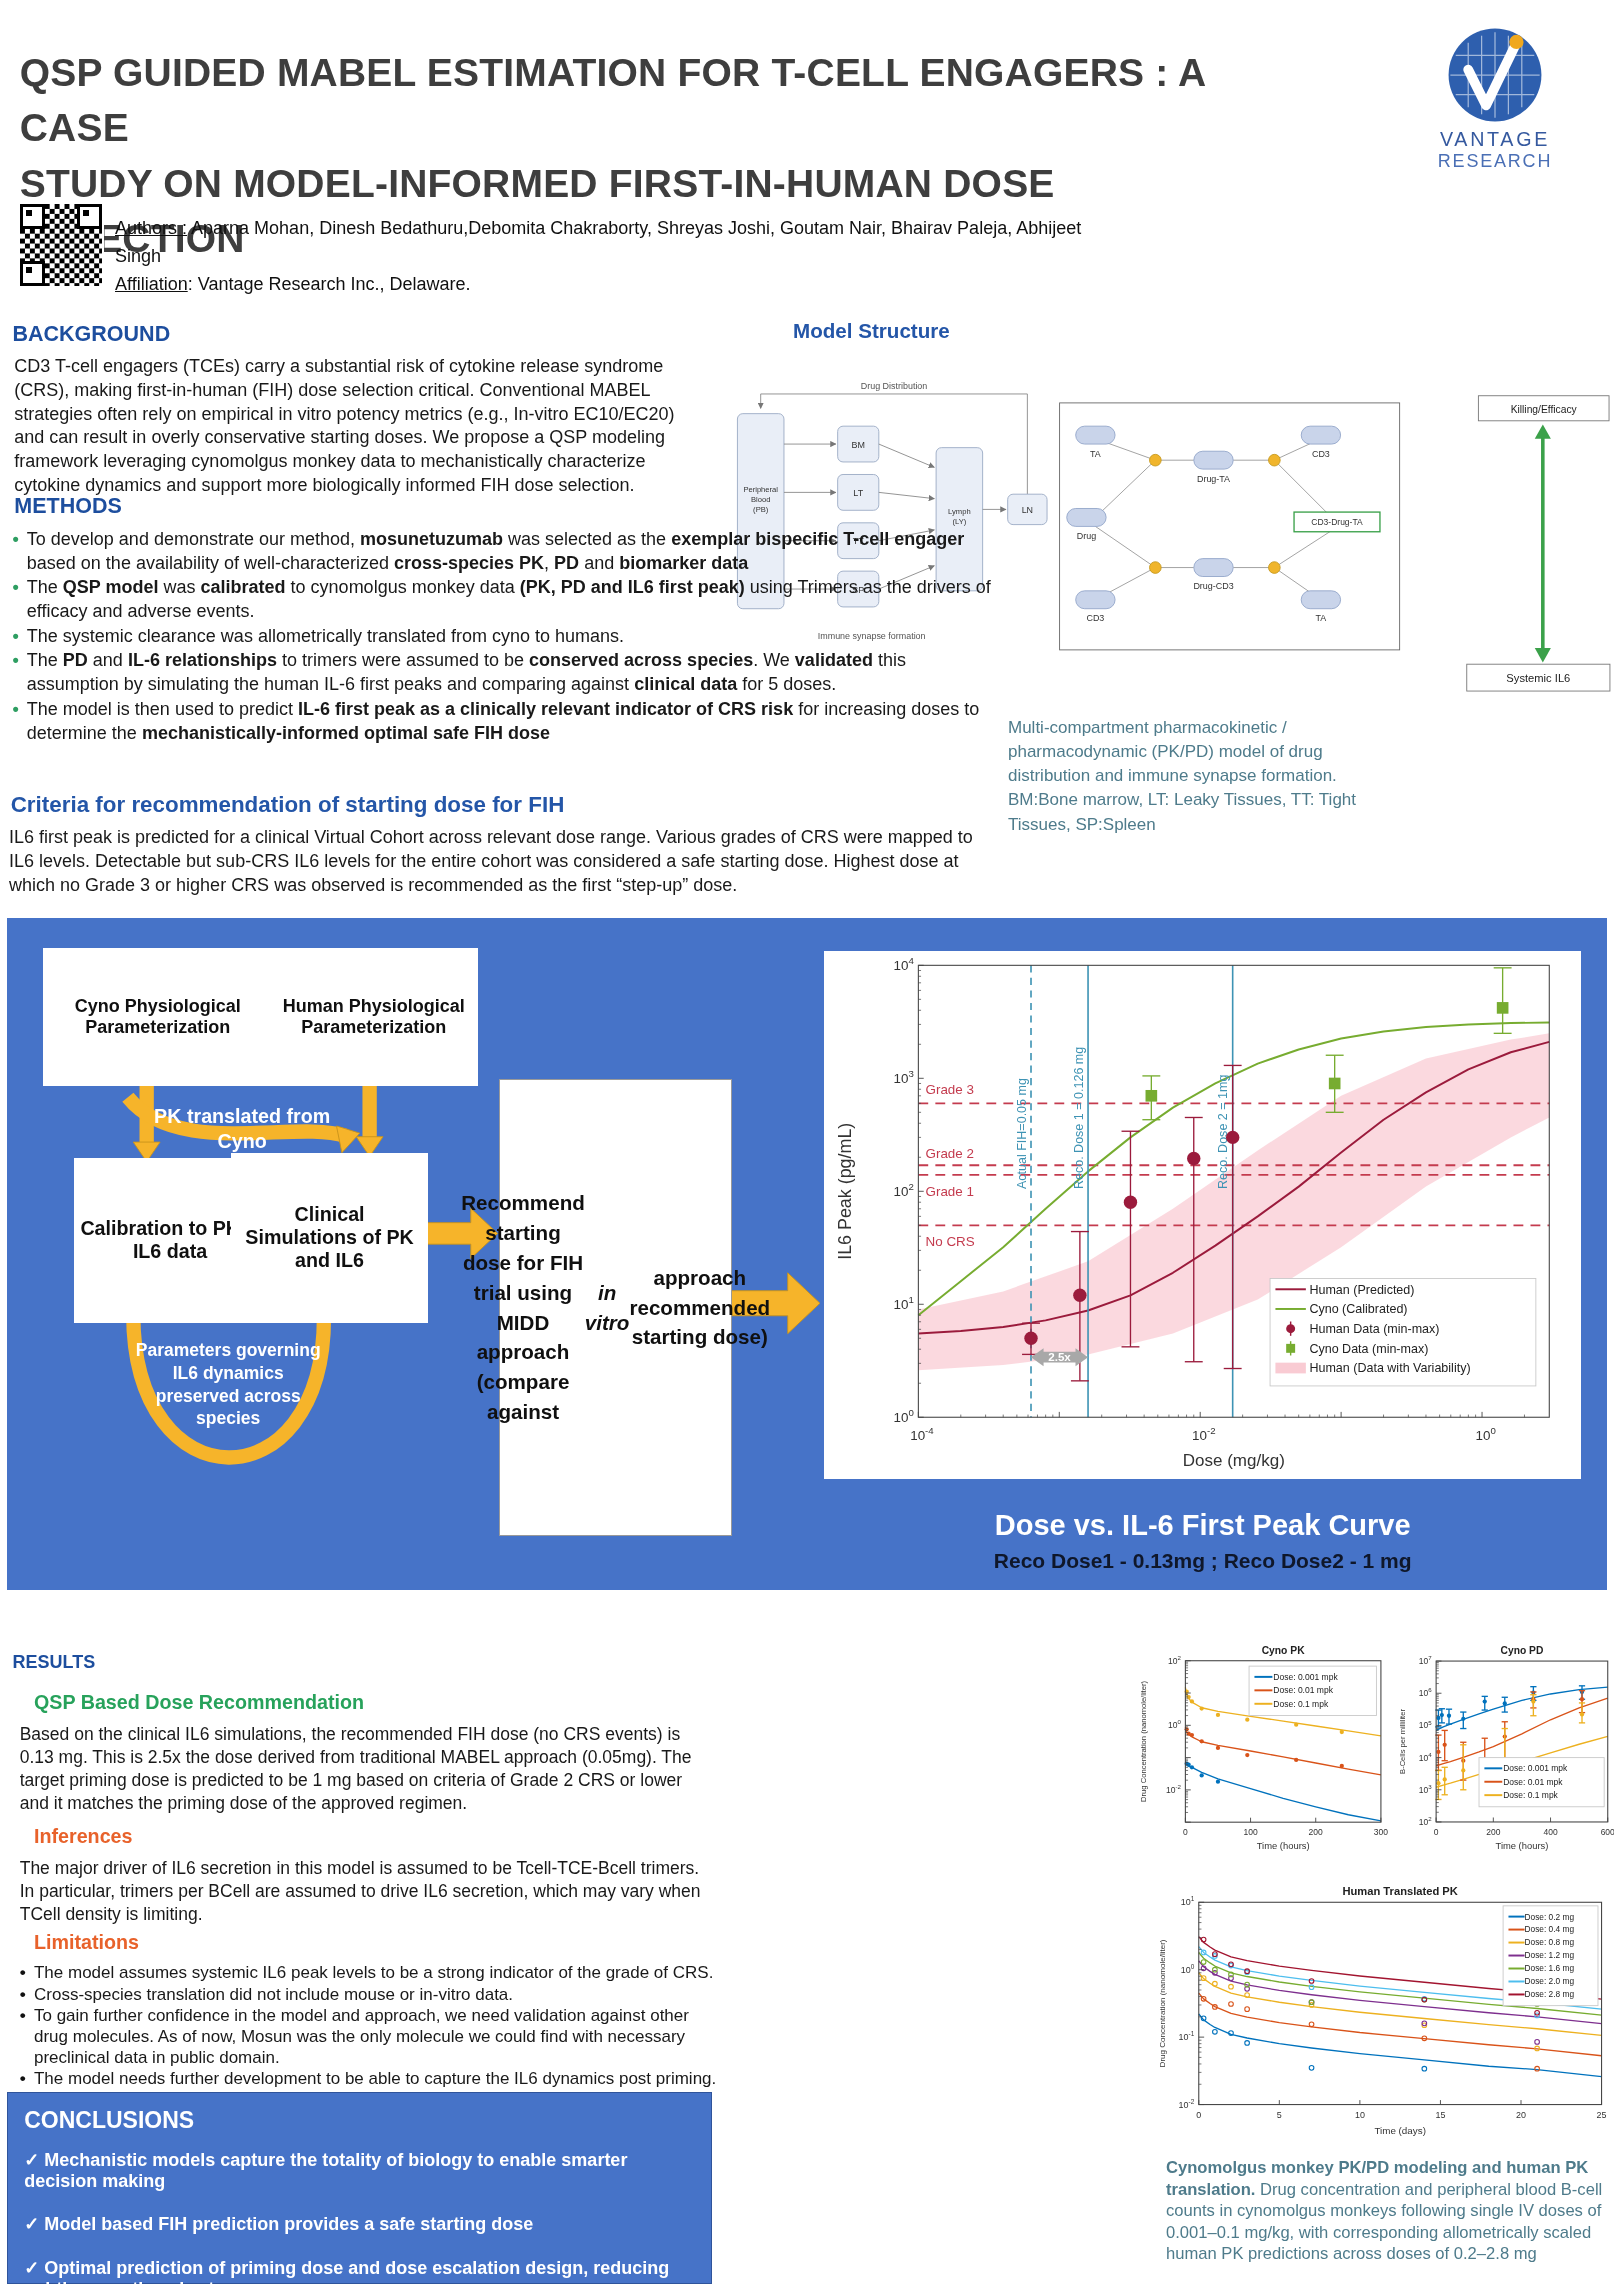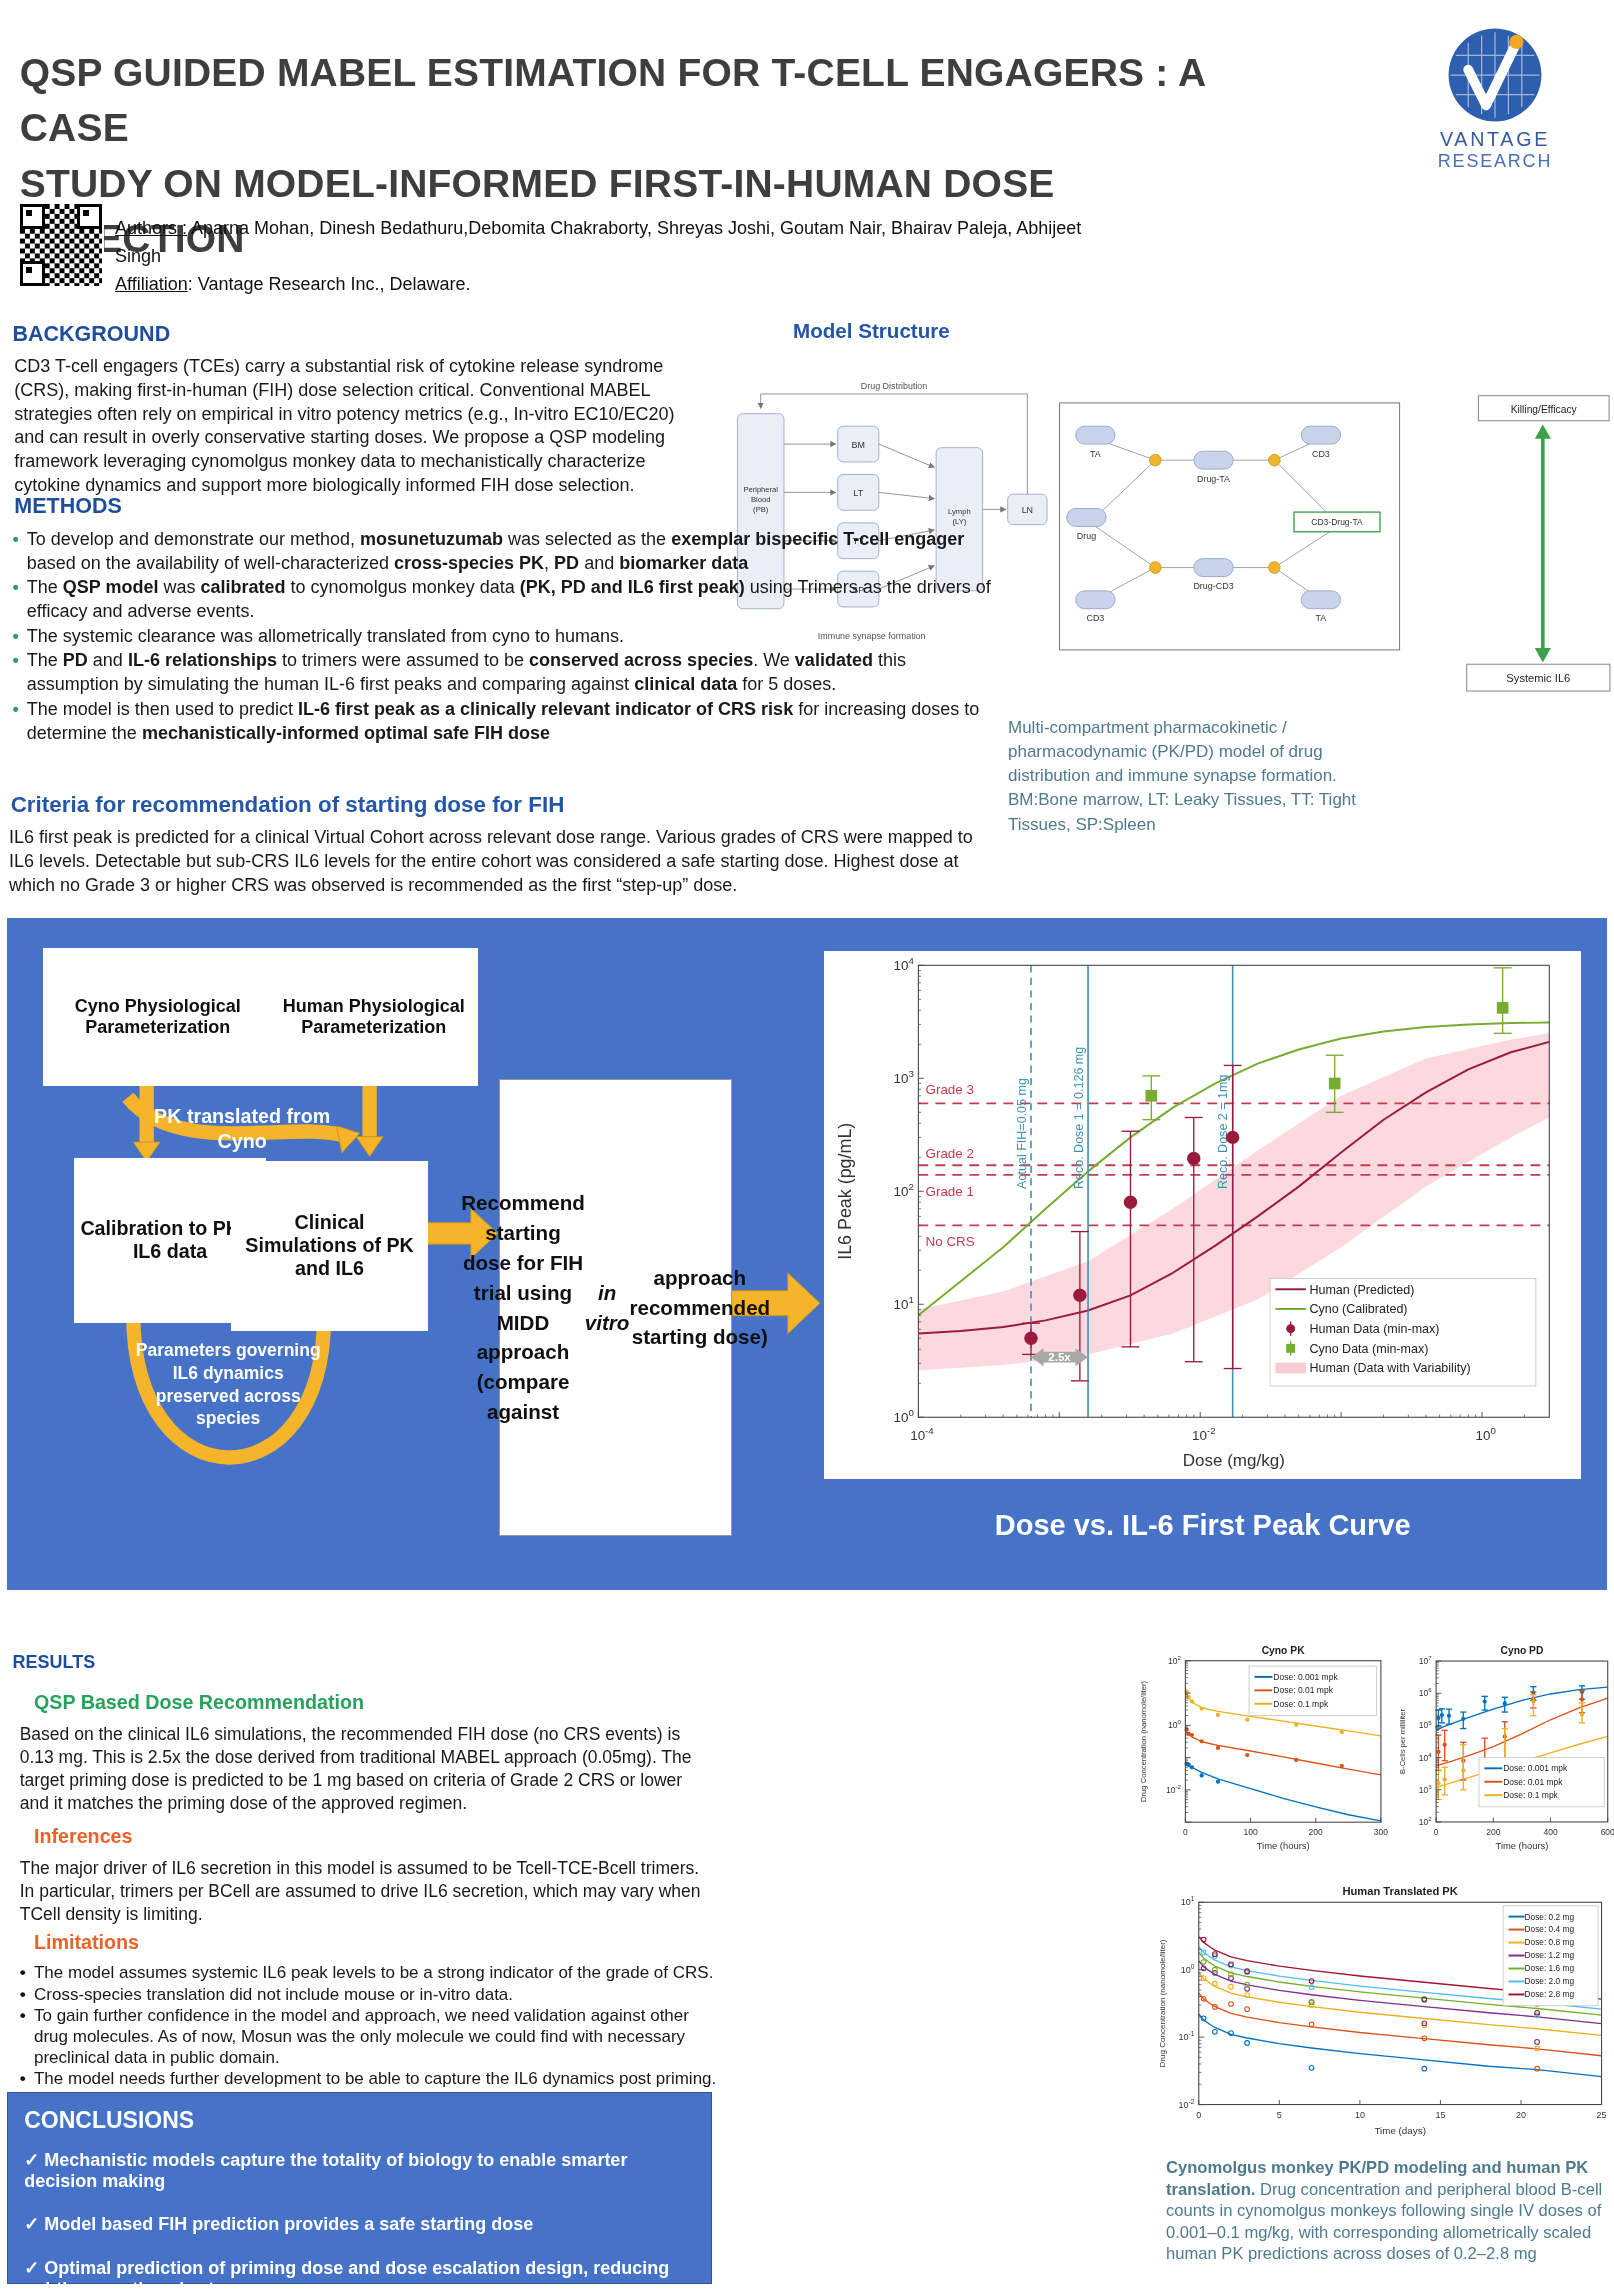--- a/index.html
+++ b/index.html
@@ -189,21 +189,21 @@
         <polygon points="339,450 369,450 354,428"></polygon>
         <polygon points="462,340 518,340 518,324 548,352 518,380 518,364 462,364"></polygon>
         <polygon points="792,416 872,416 872,396 908,430 872,464 872,444 792,444"></polygon>
       </g>
     </svg>
 
     <div class="abs fbox" style="left:262px;top:30px;width:202px;height:131px;font-size:18px;padding:3.6px;">Human Physiological Parameterization</div>
     <div class="abs fbox" style="left:36px;top:30px;width:222px;height:131px;font-size:18px;padding:3.6px;">Cyno Physiological Parameterization</div>
     <div class="abs wtxt" style="left:143px;top:186px;width:184px;font-size:19.7px;line-height:1.25;">PK translated from Cyno</div>
     <div class="abs fbox" style="left:36px;top:240px;width:181px;height:154px;font-size:19.7px;padding:5.4px;margin-left:31px;">Calibration to PK &amp; IL6 data</div>
-    <div class="abs fbox" style="left:224px;top:243px;width:186px;height:159px;font-size:19.7px;padding:5.4px;">Clinical Simulations of PK and IL6</div>
+    <div class="abs fbox" style="left:224px;top:235px;width:186px;height:159px;font-size:19.7px;padding:5.4px;">Clinical Simulations of PK and IL6</div>
     <div class="abs wtxt" style="left:127px;top:421px;width:188px;font-size:17.5px;line-height:1.3;">Parameters governing IL6 dynamics preserved across species</div>
     <div class="abs fbox" style="left:492px;top:161px;width:213px;height:437px;font-size:20.6px;line-height:1.45;padding:9px;border:0.9px solid #999;">
         <span>Recommend starting dose for FIH trial using MIDD approach (compare against </span>
         <span style="font-style: italic;">in vitro</span>
         <span> approach recommended starting dose)</span>
       </div>
 
     <div class="abs chart-card" style="left:817px;top:33px;width:757px;height:528px;">
       <svg id="dose-il6" width="757" height="528" viewBox="0 0 845 590">
           <rect x="0" y="0" width="845" height="590" fill="#fff"></rect>
@@ -356,21 +356,21 @@
           <text x="542" y="426.9" font-size="14" fill="#222" text-anchor="start">Human Data (min-max)</text>
           <line x1="521" y1="436" x2="521" y2="452" stroke="#77ac30" stroke-width="1.6"></line>
           <rect x="516" y="439" width="10" height="10" fill="#77ac30"></rect>
           <text x="542" y="448.9" font-size="14" fill="#222" text-anchor="start">Cyno Data (min-max)</text>
           <rect x="504" y="460" width="34" height="12" fill="#f7b9c4" fill-opacity="0.75"></rect>
           <text x="542" y="470.9" font-size="14" fill="#222" text-anchor="start">Human (Data with Variability)</text>
         </svg>
     </div>
 
     <div class="abs wtxt" style="left:817px;top:591px;width:757px;font-size:29px;text-align:center;">Dose vs. IL-6 First Peak Curve</div>
-    <div class="abs" style="left:817px;top:668px;width:757px;font-size:21px;font-weight:600;color:#ffffff;text-align:center;">Reco Dose1 - 0.13mg ; Reco Dose2 -  1 mg</div>
+    <div class="abs" style="left:817px;top:631px;width:757px;font-size:21px;font-weight:600;color:#0f172a;text-align:center;">Reco Dose1 - 0.13mg ; Reco Dose2 -  1 mg</div>
   </div>
 
   <div class="abs sec-head" style="left:12.5px;top:1652px;font-size:18px;">RESULTS</div>
   <div class="abs green-head" style="left:34px;top:1691px;">QSP Based Dose Recommendation</div>
   <div class="abs body-txt" style="left:19.7px;top:1723px;width:691px;font-size:17.5px;">Based on the clinical IL6 simulations, the recommended FIH dose (no CRS events) is 0.13 mg. This is 2.5x the dose derived from traditional MABEL approach (0.05mg). The target priming dose is predicted to be 1 mg based on criteria of Grade 2 CRS or lower and it matches the priming dose of the approved regimen.</div>
   <div class="abs orange-head" style="left:34px;top:1825px;">Inferences</div>
   <div class="abs body-txt" style="left:19.7px;top:1857px;width:694px;font-size:17.5px;">The major driver of IL6 secretion in this model is assumed to be Tcell-TCE-Bcell trimers.  In particular, trimers per BCell are assumed to drive IL6 secretion, which may vary when TCell density is limiting.</div>
   <div class="abs orange-head" style="left:34px;top:1931px;">Limitations</div>
   <div class="abs body-txt" style="left:19.7px;top:1963px;width:697px;font-size:17px;line-height:1.22;">
 

